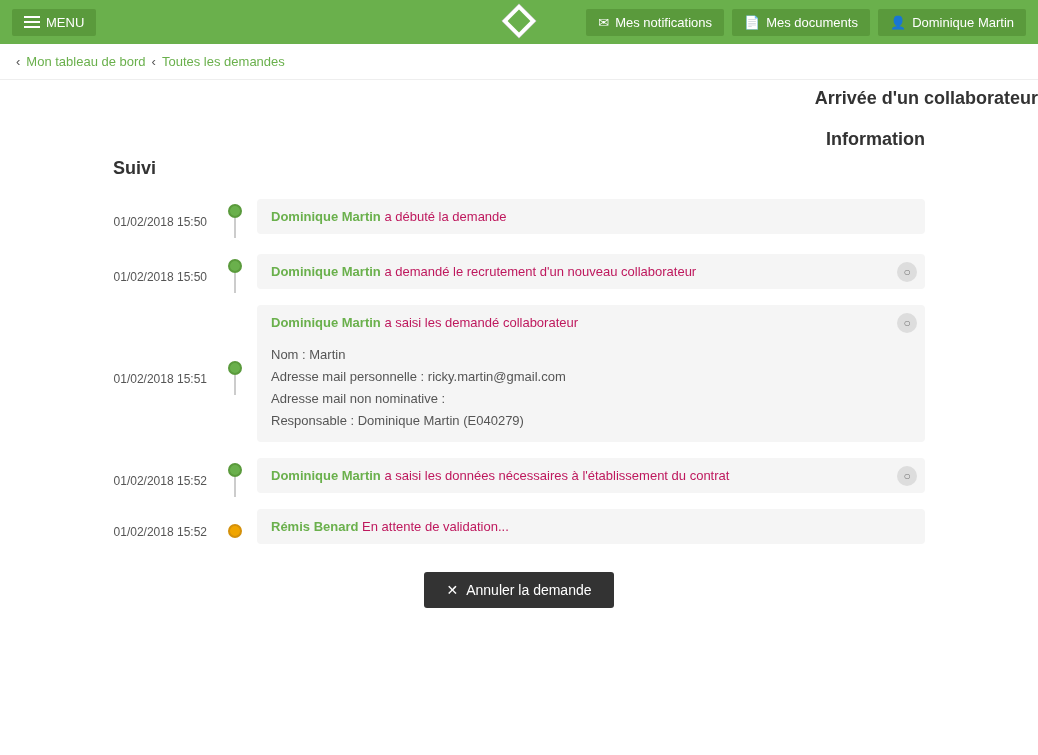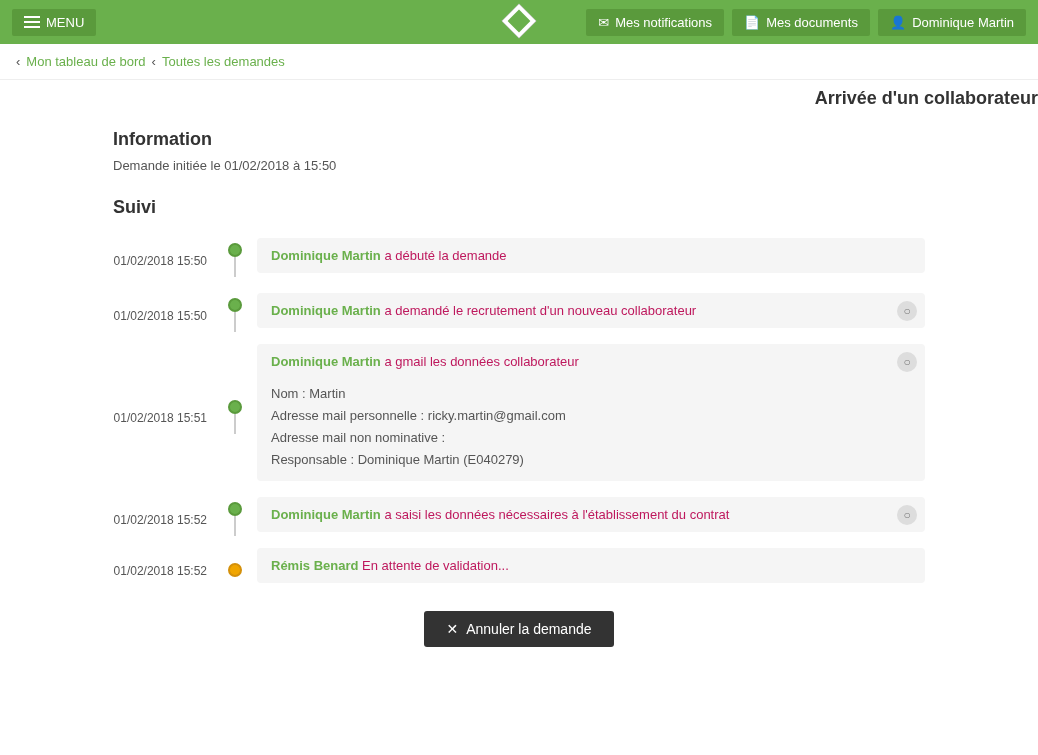--- a/index.html
+++ b/index.html
@@ -57,20 +57,21 @@
     }
 
     
     .content { max-width: 860px; margin: 0 auto; padding: 16px 24px; }
 
     .section-title {
       font-size: 18px;
       font-weight: bold;
       color: #333;
       margin-bottom: 8px;
+      text-align: right;
     }
     .info-date { font-size: 13px; color: #555; margin-bottom: 24px; }
 
     .suivi-title { font-size: 18px; font-weight: bold; color: #333; margin-bottom: 16px; }
 
     
     .timeline { position: relative; padding-left: 0; }
     .timeline-item {
       display: flex;
       align-items: center;
@@ -193,21 +194,20 @@
   <a>Mon tableau de bord</a>
   <span>‹</span>
   <a>Toutes les demandes</a>
 </nav>
 <div class="page-title">Arrivée d'un collaborateur</div>
 
 <div class="content">
 
   <div>
     <h2 class="section-title">Information</h2>
-    <p class="info-date">Demande initiée le 01/02/2018 à 15:50</p>
   </div>
 
   <div>
     <h2 class="suivi-title">Suivi</h2>
 
     <div class="timeline" id="timeline-container">
     <div class="timeline-item">
           <div class="timeline-date">01/02/2018 15:50</div>
           <div class="timeline-line-wrap">
             <div class="timeline-dot"></div>
@@ -222,21 +222,21 @@
             <div class="timeline-connector"></div>
           </div>
           <div class="timeline-card"><span class="user-link">Dominique Martin</span><span class="action-text"> a demandé le recrutement d'un nouveau collaborateur</span><button class="expand-btn">○</button></div>
         </div>
         <div class="timeline-item">
           <div class="timeline-date">01/02/2018 15:51</div>
           <div class="timeline-line-wrap">
             <div class="timeline-dot"></div>
             <div class="timeline-connector"></div>
           </div>
-          <div class="timeline-card"><span class="user-link">Dominique Martin</span><span class="action-text"> a gmail les données collaborateur</span><button class="expand-btn">○</button><div class="card-details">
+          <div class="timeline-card"><span class="user-link">Dominique Martin</span><span class="action-text"> a saisi les demandé collaborateur</span><button class="expand-btn">○</button><div class="card-details">
               <div class="card-detail-row">Nom : Martin</div>
               <div class="card-detail-row">Adresse mail personnelle : ricky.martin@gmail.com</div>
               <div class="card-detail-row">Adresse mail non nominative :</div>
               <div class="card-detail-row">Responsable : Dominique Martin (E040279)</div>
             </div></div>
         </div>
         <div class="timeline-item">
           <div class="timeline-date">01/02/2018 15:52</div>
           <div class="timeline-line-wrap">
             <div class="timeline-dot"></div>

